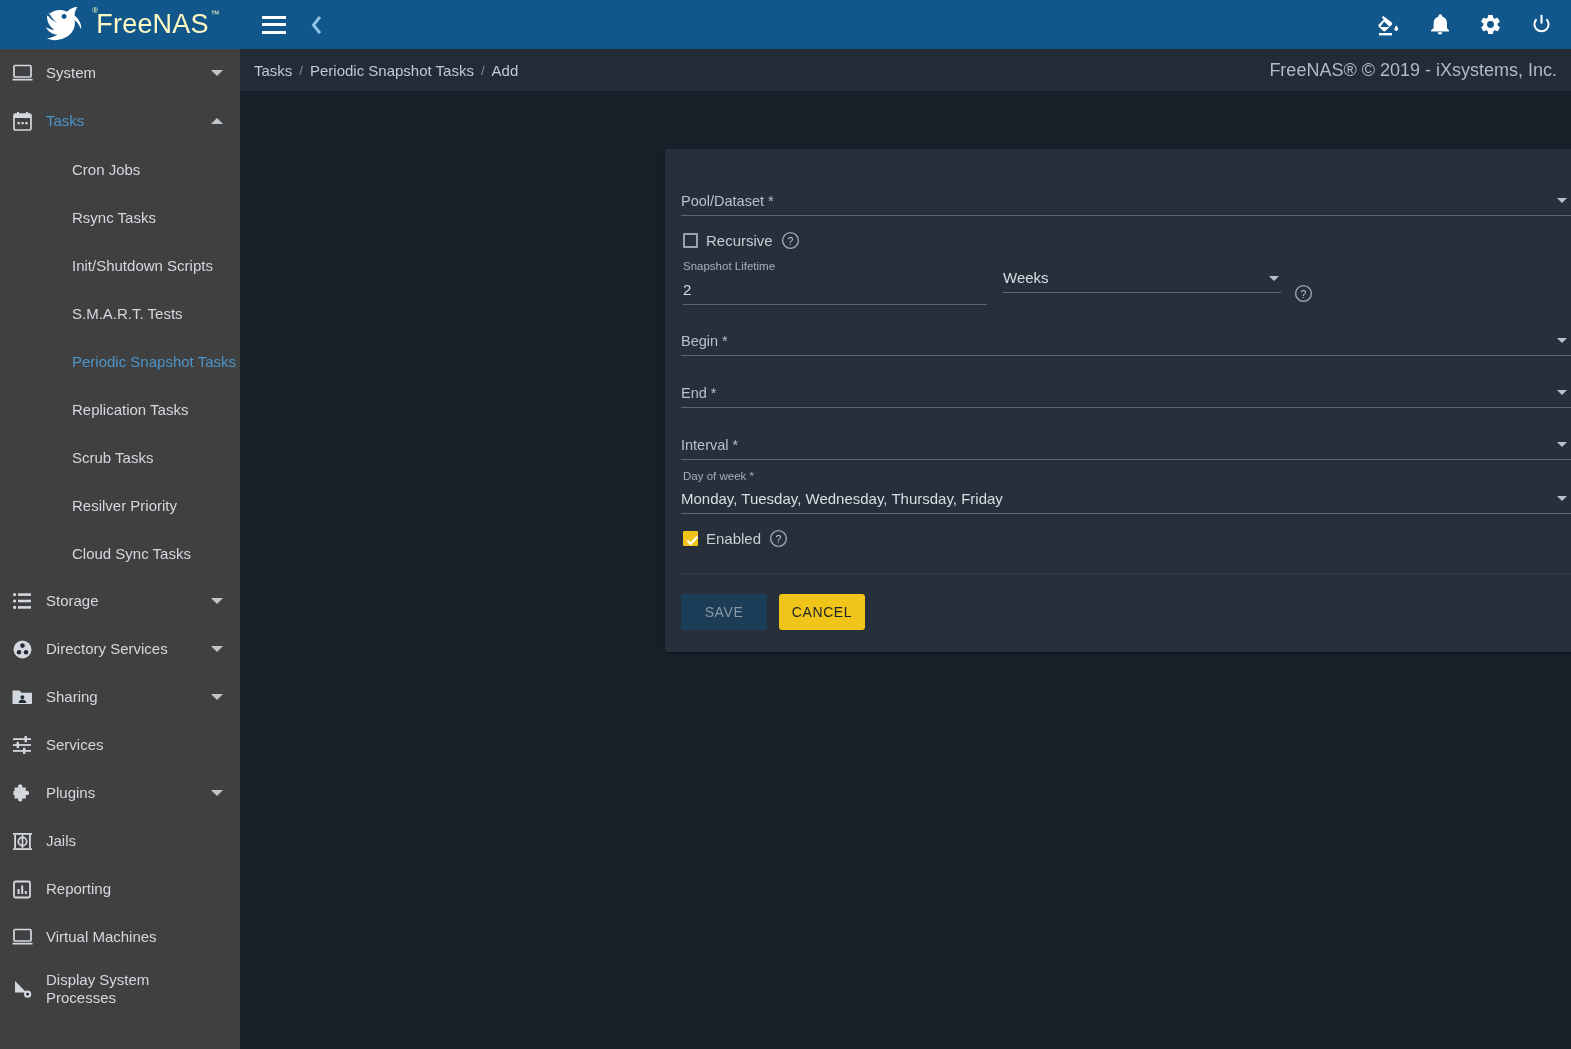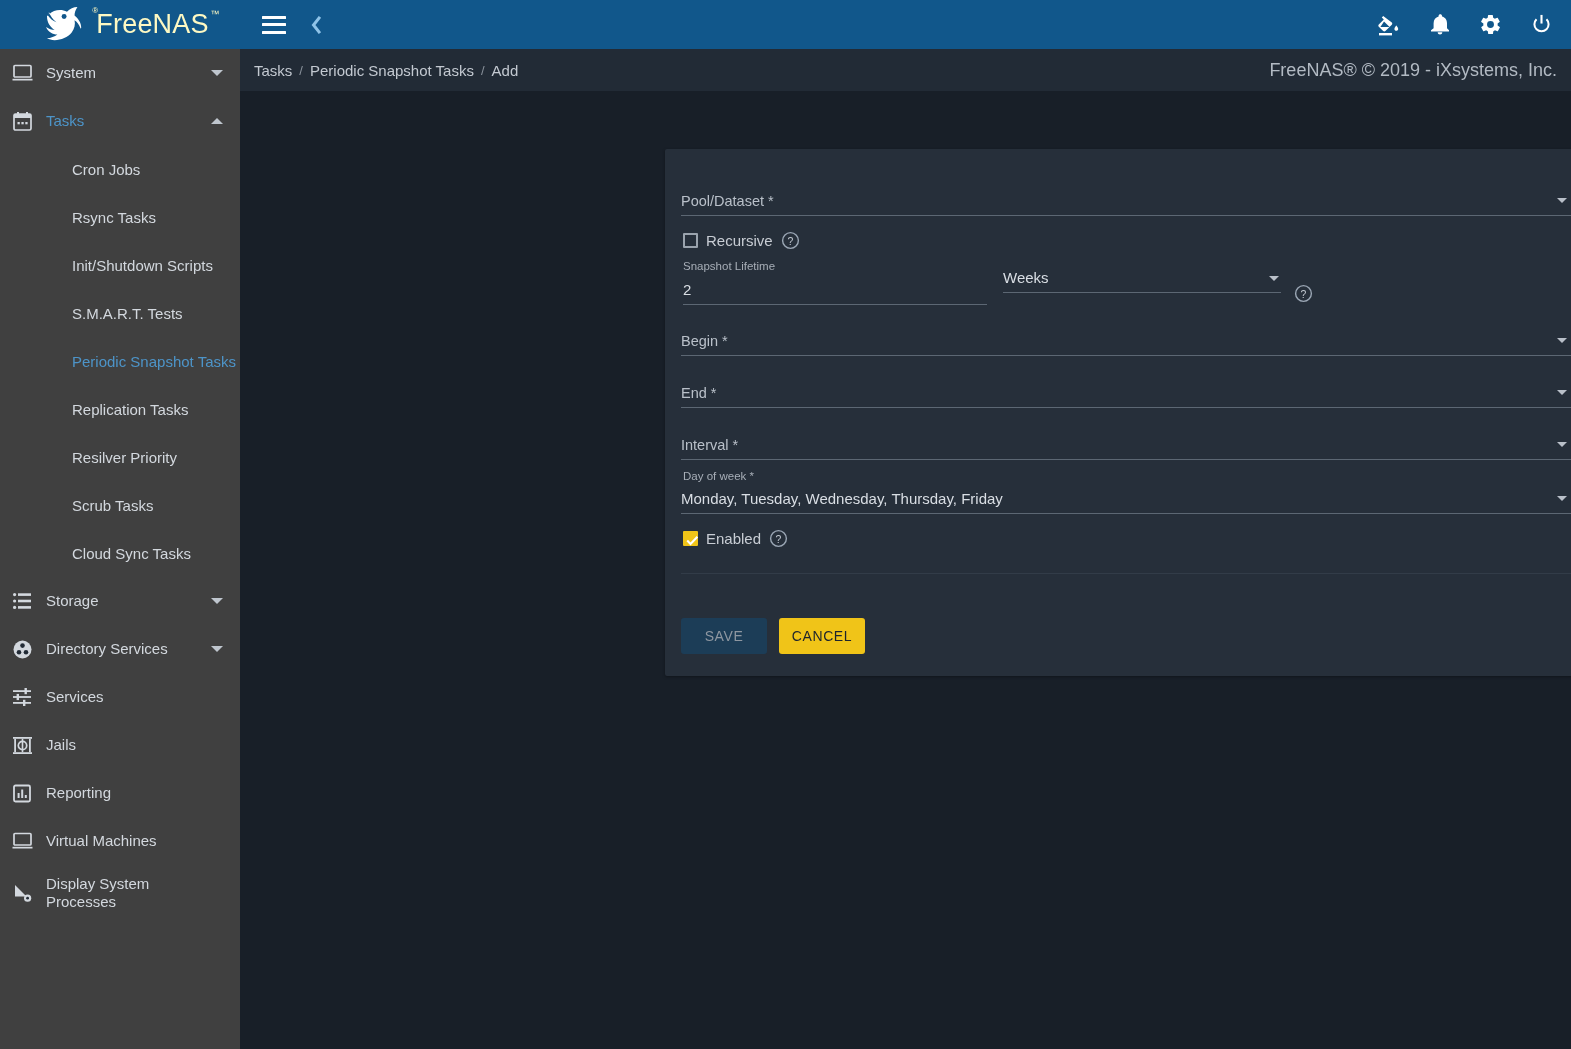--- a/index.html
+++ b/index.html
@@ -119,21 +119,21 @@
   .life-help { position: absolute; left: 613px; bottom: 8px; width: 19px; height: 19px; }
 
   .dow-row { position: relative; height: 54px; }
   .dow-wrap { position: absolute; left: 0; right: 34px; bottom: 7px; }
   .dow-val { font-size: 15px; color: #d9dee4; padding-bottom: 6px; }
 
   .card-divider { height: 1px; background: #323c48; margin-top: 18px; }
   .card-actions { padding: 20px 16px 22px 16px; display: flex; gap: 12px; }
   .btn {
     border: none; border-radius: 3px; font-size: 14px; letter-spacing: .6px;
-    padding: 0 12px; height: 36px; cursor: pointer; font-family: "Liberation Sans", sans-serif; margin-top: 24px;
+    padding: 0 12px; height: 36px; cursor: pointer; font-family: "Liberation Sans", sans-serif;
   }
   .btn-save { background: #1c3d57; color: #8e97a1; cursor: default; min-width: 86px; }
   .btn-cancel { background: #f0c418; color: #1d242d; min-width: 86px; font-weight: 400; }
 </style>
 </head>
 <body>
 
 <div class="app">
 
   <div class="topbar">
@@ -244,24 +244,24 @@
       <div class="sub-row">
         <span>S.M.A.R.T. Tests</span>
       </div>
       <div class="sub-row active">
         <span>Periodic Snapshot Tasks</span>
       </div>
       <div class="sub-row">
         <span>Replication Tasks</span>
       </div>
       <div class="sub-row">
+        <span>Scrub Tasks</span>
+      </div>
+      <div class="sub-row">
         <span>Resilver Priority</span>
-      </div>
-      <div class="sub-row">
-        <span>Scrub Tasks</span>
       </div>
       <div class="sub-row">
         <span>Cloud Sync Tasks</span>
       </div>
 
 
       <div class="nav-row">
         <span class="nav-ico">
           <svg width="21" height="18" viewBox="0 0 21 18">
             <circle cx="2.6" cy="2.6" r="1.6" fill="#d3d8de"></circle>
@@ -290,36 +290,64 @@
           </svg>
         </span>
         <span class="nav-label">Directory Services</span>
         <span class="nav-chev">
           <svg width="12" height="8" viewBox="0 0 12 8">
               <path d="M0 1 L6 7 L12 1" fill="#bfc6ce"></path>
             </svg>
         </span>
       </div>
 
+      <div class="nav-row">
+        <span class="nav-ico">
+          <svg width="21" height="18" viewBox="0 0 21 18">
+            <path fill="#d3d8de" d="M1.5 2.5h6l2 2.2h9.5c.6 0 1 .4 1 1v9.3c0 .6-.4 1-1 1H1.5c-.6 0-1-.4-1-1V3.5c0-.6.4-1 1-1z"></path>
+            <circle cx="10.4" cy="9.2" r="1.9" fill="#222b36"></circle>
+            <path d="M6.6 15c0-2.3 1.7-3.6 3.8-3.6S14.2 12.7 14.2 15z" fill="#222b36"></path>
+          </svg>
+        </span>
+        <span class="nav-label">Sharing</span>
+        <span class="nav-chev">
+          <svg width="12" height="8" viewBox="0 0 12 8">
+              <path d="M0 1 L6 7 L12 1" fill="#bfc6ce"></path>
+            </svg>
+        </span>
+      </div>
 
       <div class="nav-row">
         <span class="nav-ico">
           <svg width="21" height="20" viewBox="0 0 21 20">
             <rect x="1" y="3.2" width="18" height="1.8" fill="#d3d8de"></rect>
             <rect x="1" y="9.1" width="18" height="1.8" fill="#d3d8de"></rect>
             <rect x="1" y="15" width="18" height="1.8" fill="#d3d8de"></rect>
             <rect x="12.5" y="1" width="2.4" height="6.2" fill="#d3d8de"></rect>
             <rect x="4.6" y="6.9" width="2.4" height="6.2" fill="#d3d8de"></rect>
             <rect x="11" y="12.8" width="2.4" height="6.2" fill="#d3d8de"></rect>
           </svg>
         </span>
         <span class="nav-label">Services</span>
         <span class="nav-chev"></span>
       </div>
 
+      <div class="nav-row">
+        <span class="nav-ico">
+          <svg width="21" height="21" viewBox="0 0 21 21">
+            <path fill="#d3d8de" d="M8.2 1.2c1.3 0 2.2 1 2.2 2 0 .5-.2.8-.2 1.2h3.6v3.5c.4 0 .8-.2 1.3-.2 1 0 2 .9 2 2.2s-1 2.2-2 2.2c-.5 0-.9-.2-1.3-.2v3.5h-3.6c0 .4.2.7.2 1.2 0 1.1-.9 2-2.2 2s-2.2-.9-2.2-2c0-.5.2-.8.2-1.2H2.6v-3.5c-.4 0-.8.2-1.2.2V8c.4 0 .8.2 1.2.2V4.4h3.6c0-.4-.2-.7-.2-1.2 0-1 1-2 2.2-2z"></path>
+          </svg>
+        </span>
+        <span class="nav-label">Plugins</span>
+        <span class="nav-chev">
+          <svg width="12" height="8" viewBox="0 0 12 8">
+              <path d="M0 1 L6 7 L12 1" fill="#bfc6ce"></path>
+            </svg>
+        </span>
+      </div>
 
       <div class="nav-row">
         <span class="nav-ico">
           <svg width="21" height="21" viewBox="0 0 21 21">
             <rect x="1" y="2" width="19" height="1.8" fill="#d3d8de"></rect>
             <rect x="1" y="17.2" width="19" height="1.8" fill="#d3d8de"></rect>
             <rect x="2.2" y="3.8" width="1.8" height="13.4" fill="#d3d8de"></rect>
             <rect x="17" y="3.8" width="1.8" height="13.4" fill="#d3d8de"></rect>
             <rect x="9.7" y="3.8" width="1.6" height="13.4" fill="#d3d8de"></rect>
             <circle cx="10.5" cy="10.5" r="4.2" fill="none" stroke="#d3d8de" stroke-width="1.7"></circle>

